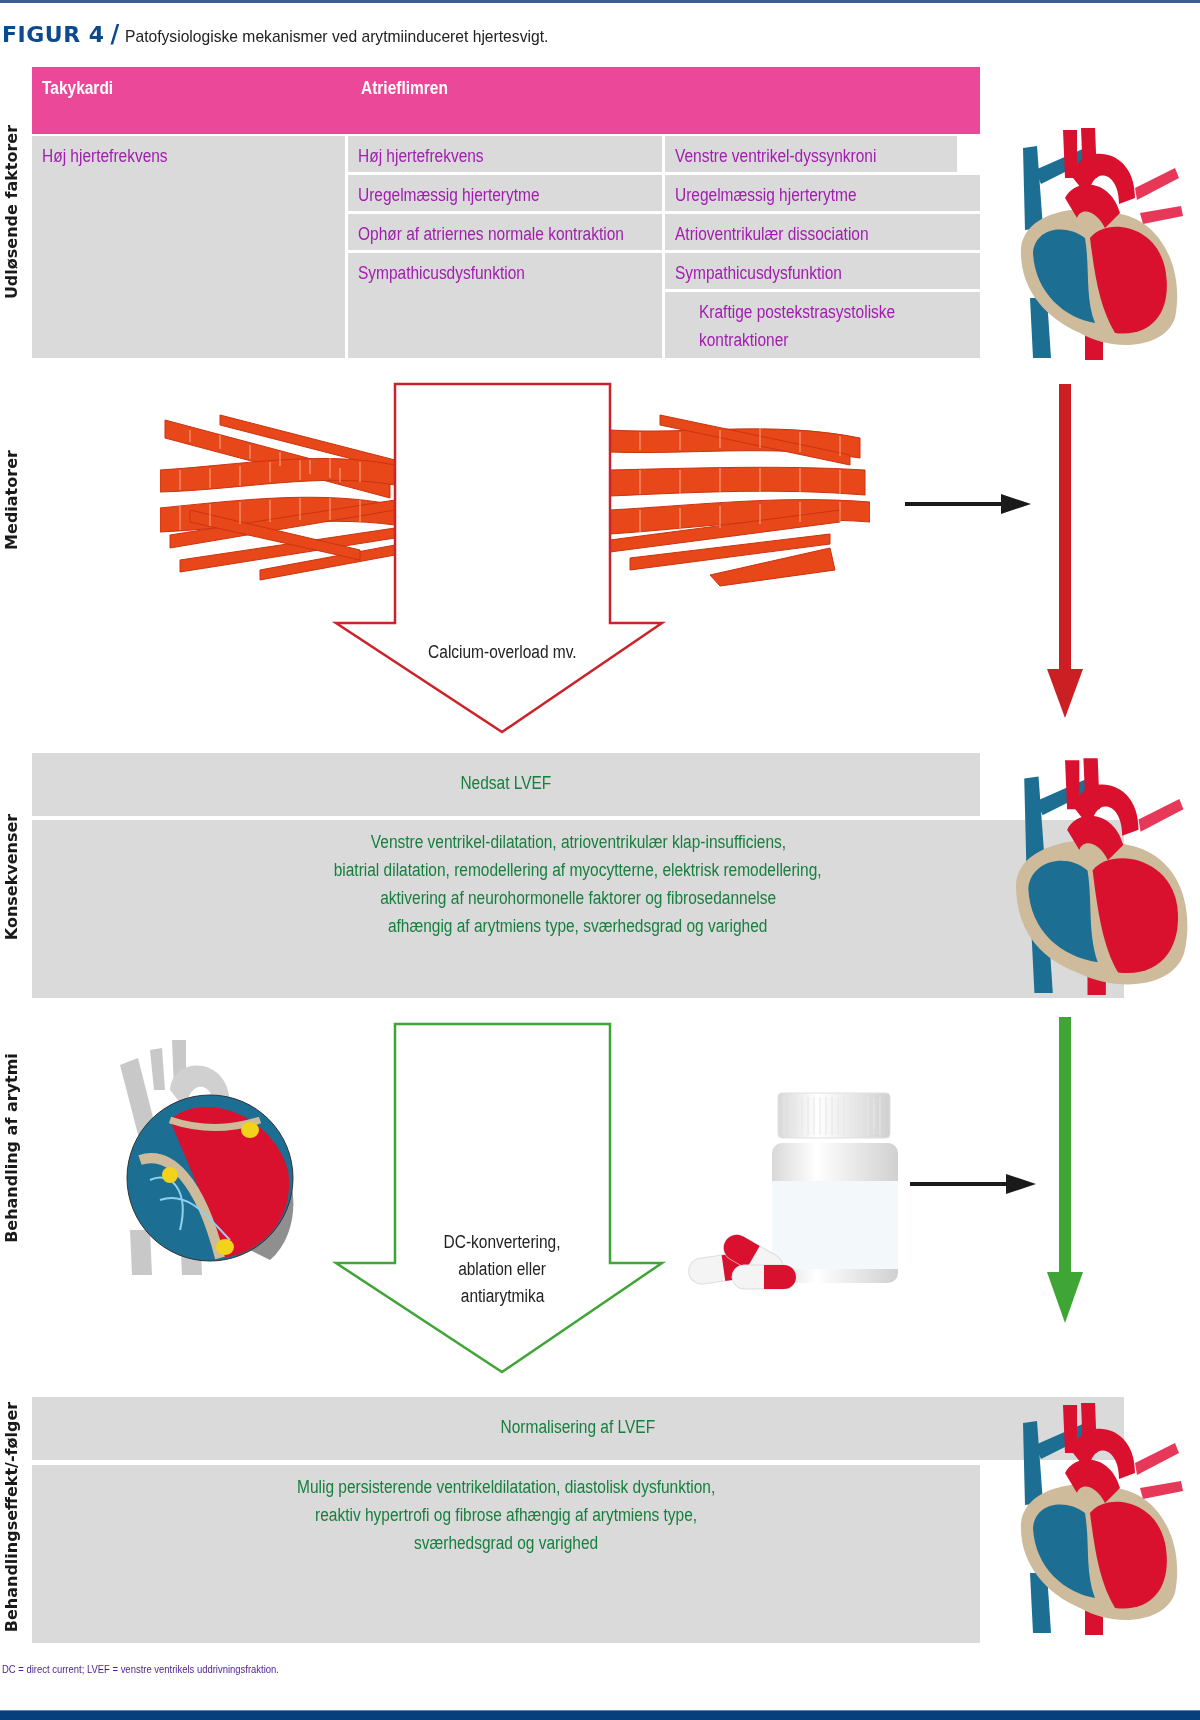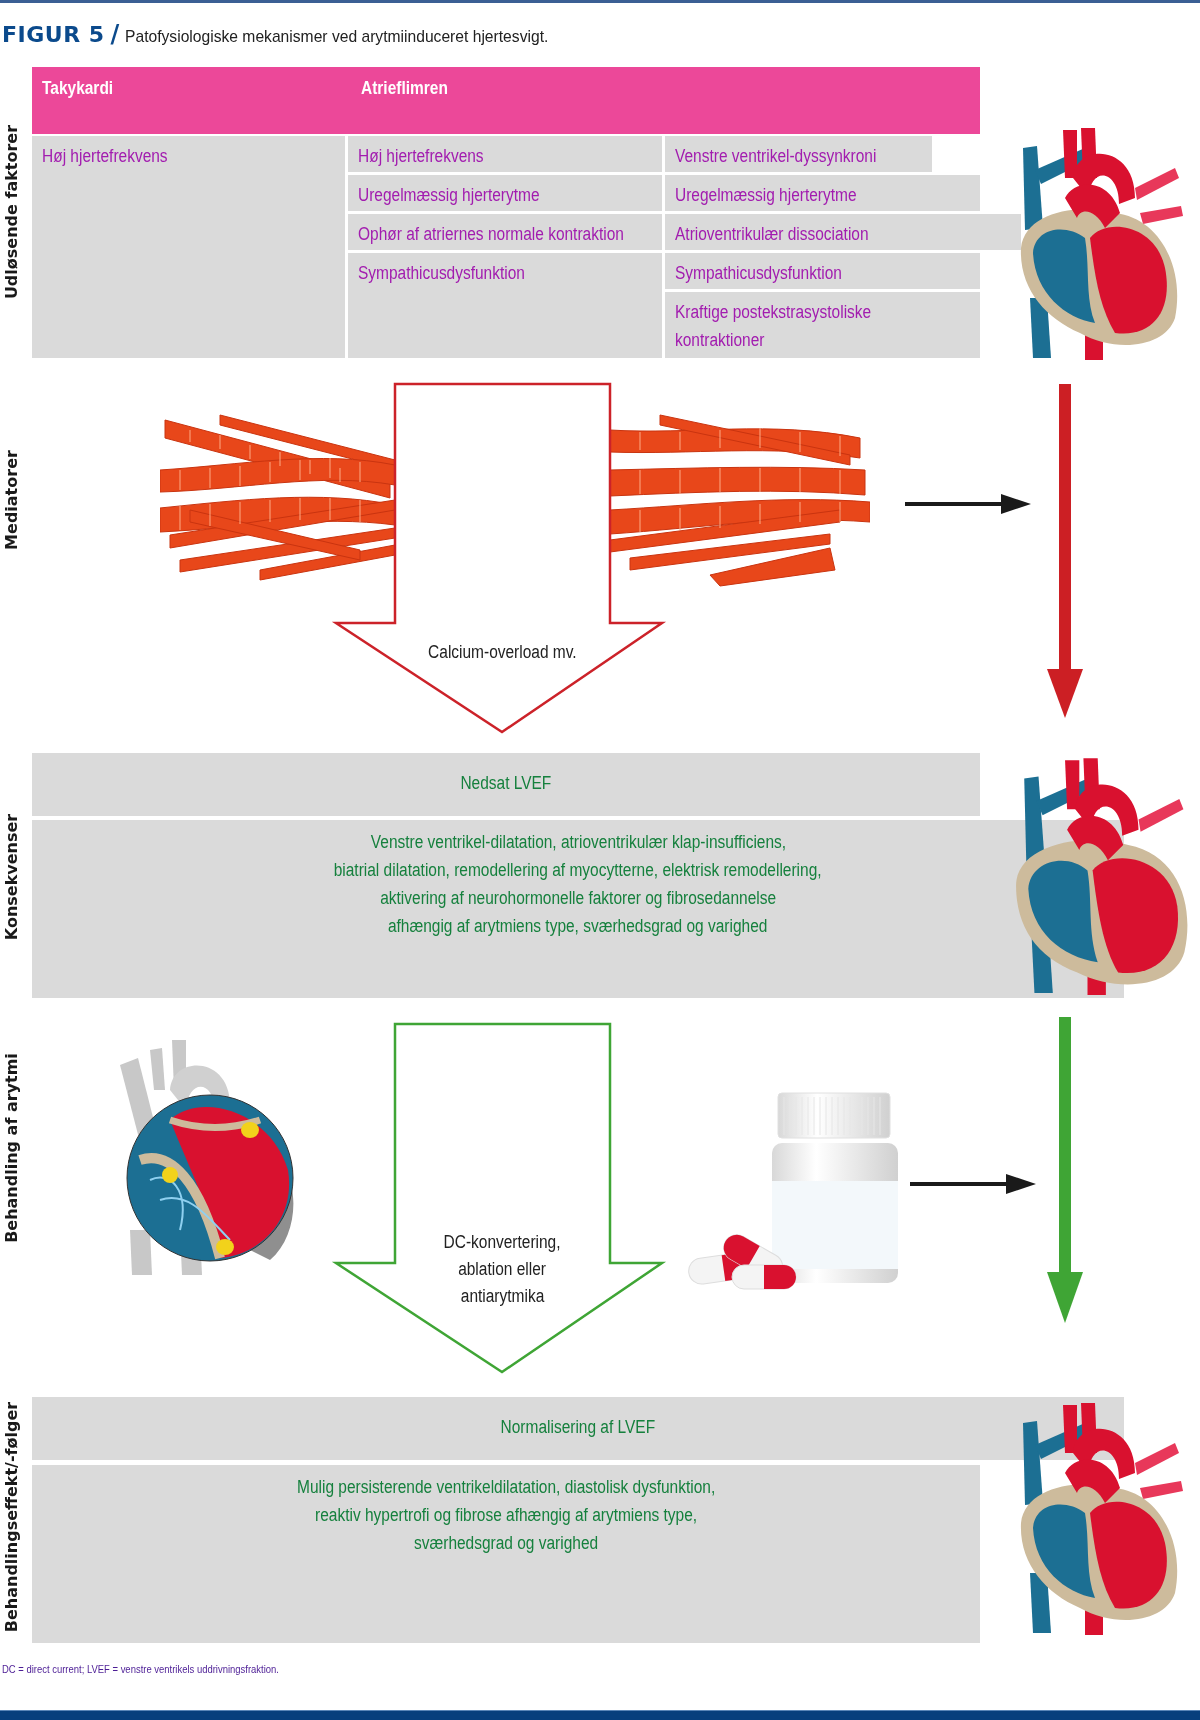--- a/index.html
+++ b/index.html
@@ -33,21 +33,21 @@
 
   .footnote { left: 2px; top: 1663px; font-size: 11px; color: #4c1d95; }
 </style>
 </head>
 <body>
 
 <div class="abs topbar"></div>
 <div class="abs bottombar"></div>
 
 <div class="abs fig-title">
-  <span class="fig-label">FIGUR 5</span>
+  <span class="fig-label">FIGUR 4</span>
   <span class="fig-slash">/</span>
   <span class="fig-caption">Patofysiologiske mekanismer ved arytmiinduceret hjertesvigt.</span>
 </div>
 
 <div class="abs side-label" style="left:11px; top:212px;">Udløsende faktorer</div>
 <div class="abs side-label" style="left:11px; top:500px;">Mediatorer</div>
 <div class="abs side-label" style="left:11px; top:877px;">Konsekvenser</div>
 <div class="abs side-label" style="left:11px; top:1148px;">Behandling af arytmi</div>
 <div class="abs side-label" style="left:11px; top:1517px;">Behandlingseffekt/-følger</div>
 
@@ -66,34 +66,34 @@
 <div class="cell" style="left:348px; top:175px; width:314px; height:36px;">
     <span class="txt narrow">Uregelmæssig hjerterytme</span>
   </div>
 <div class="cell" style="left:348px; top:214px; width:314px; height:36px;">
     <span class="txt narrow">Ophør af atriernes normale kontraktion</span>
   </div>
 <div class="cell" style="left:348px; top:253px; width:314px; height:105px;">
     <span class="txt narrow">Sympathicusdysfunktion</span>
   </div>
 
-<div class="cell" style="left:665px; top:136px; width:267px; height:36px;">
+<div class="cell" style="left:665px; top:136px; width:267px; height:36px;padding-left:25px;">
     <span class="txt narrow">Venstre ventrikel-dyssynkroni</span>
   </div>
 <div class="cell" style="left:665px; top:175px; width:315px; height:36px;">
     <span class="txt narrow">Uregelmæssig hjerterytme</span>
   </div>
-<div class="cell" style="left:665px; top:214px; width:315px; height:36px;padding-left:41px;">
+<div class="cell" style="left:665px; top:214px; width:315px; height:36px;">
     <span class="txt narrow">Atrioventrikulær dissociation</span>
   </div>
 <div class="cell" style="left:665px; top:253px; width:315px; height:36px;">
     <span class="txt narrow">Sympathicusdysfunktion</span>
   </div>
 <div class="cell" style="left:665px; top:292px; width:315px; height:66px;">
-  <span class="txt" style="line-height:28px;">
+  <span class="txt" style="line-height:28px;margin-left:24px;">
     <span class="narrow">Kraftige postekstrasystoliske</span><br>
     <span class="narrow">kontraktioner</span>
   </span>
 </div>
 
 <svg class="abs" style="left:985px; top:118px;" width="200" height="245" viewBox="0 0 200 245">
   <g>
     <path d="M38 30 L52 28 L58 110 L40 112 Z" fill="#1c6f93"></path>
     <path d="M50 52 L100 30 L104 42 L56 66 Z" fill="#1c6f93"></path>
     <path d="M45 180 L62 180 L66 240 L48 240 Z" fill="#1c6f93"></path>

